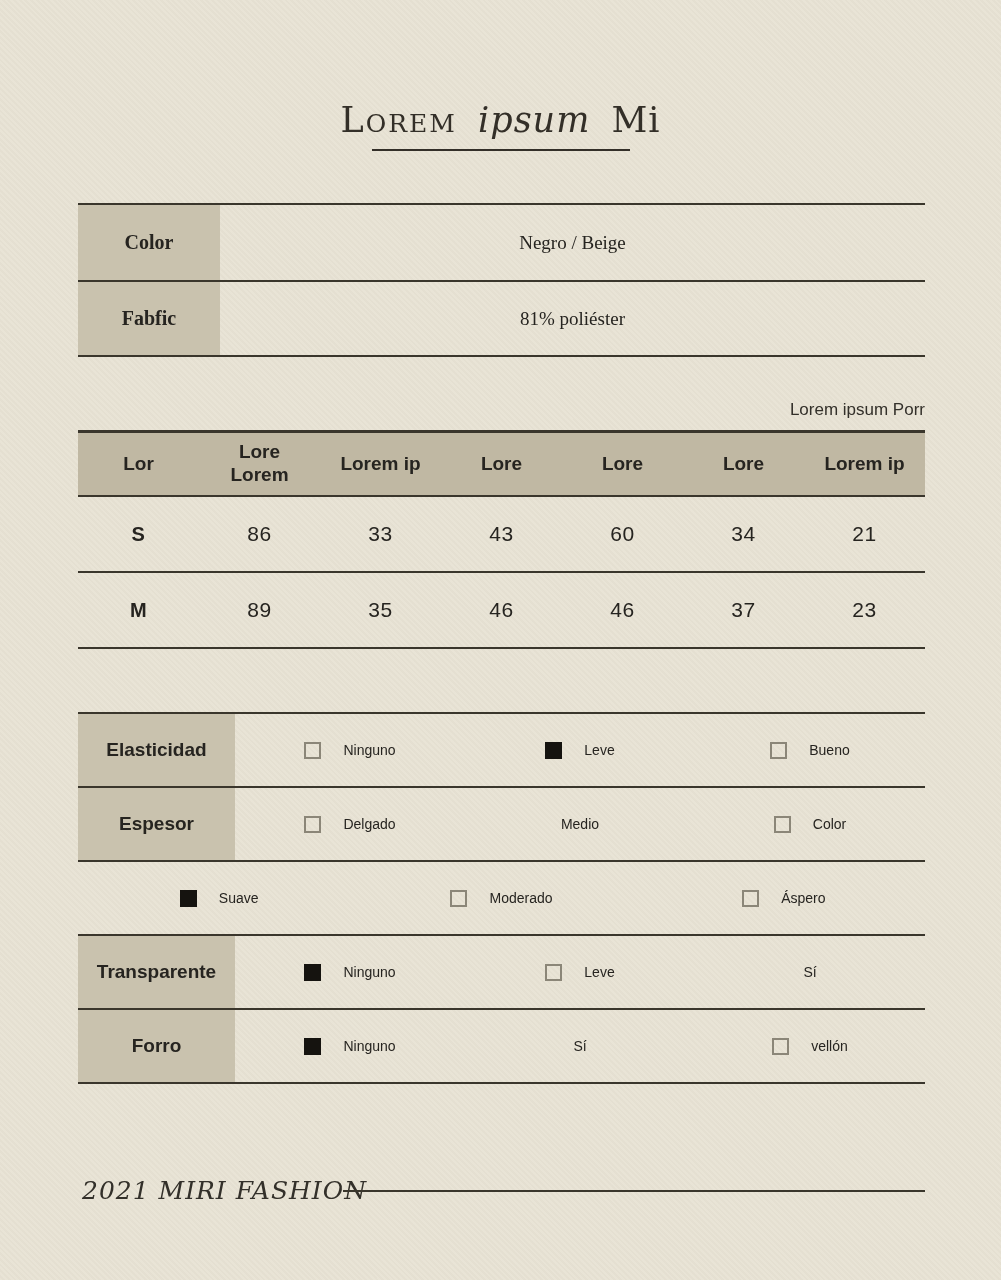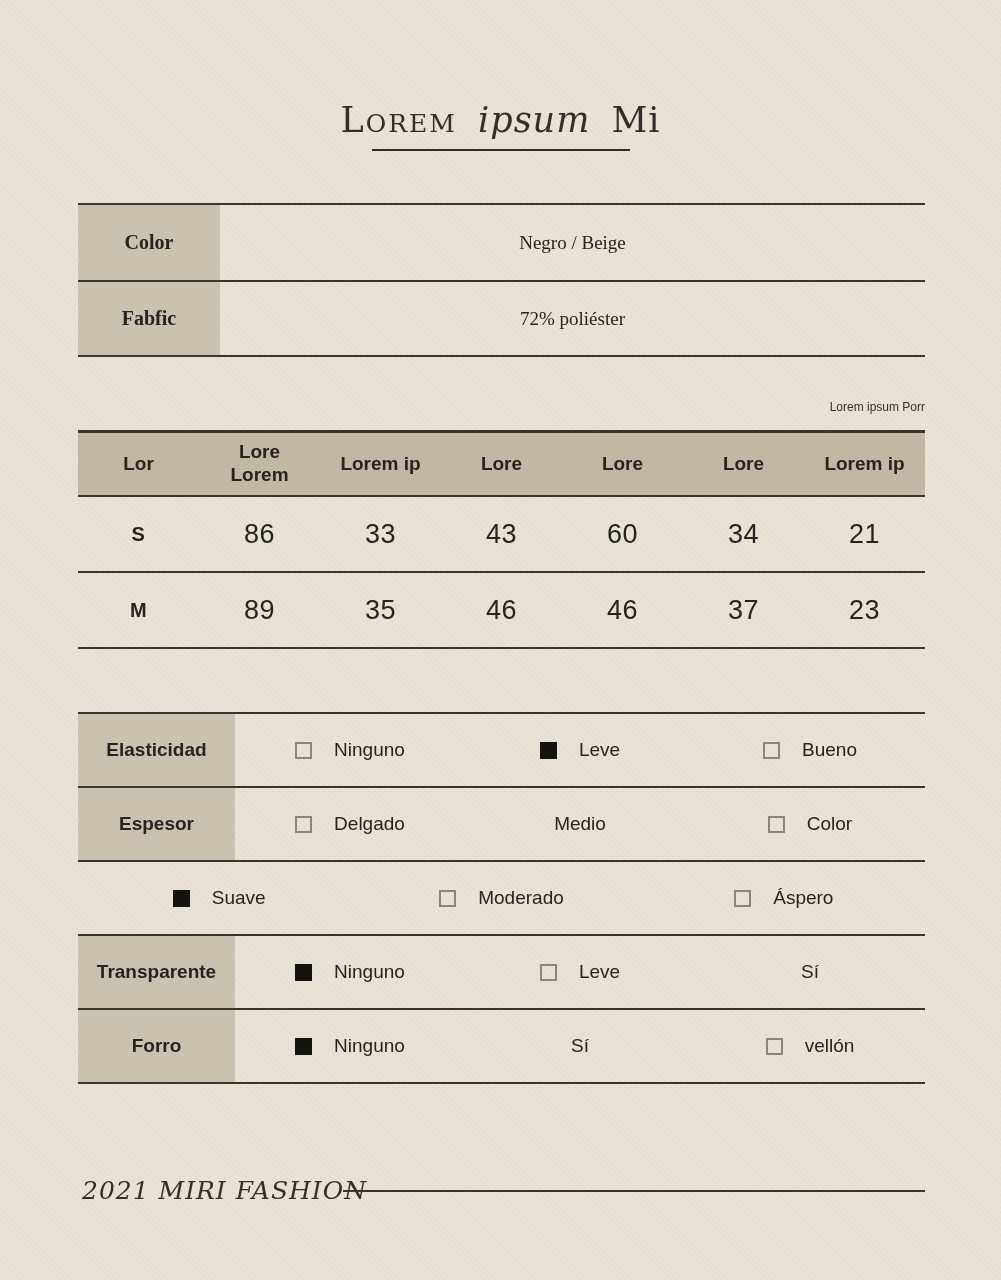--- a/index.html
+++ b/index.html
@@ -57,21 +57,21 @@
     font-weight:bold; font-size:20px;
   }
   .info-value {
     flex:1; display:flex; align-items:center; justify-content:center;
     font-size:19px;
   }
 
   
   .size-note {
     position:absolute; left:78px; top:400px; width:847px;
-    text-align:right; font-size:12px; color:#33302a;
+    text-align:right; font-size:17px; color:#33302a;
   }
 
   
   .size-table { position:absolute; left:78px; top:430px; width:847px; }
   .size-header {
     display:flex; align-items:center;
     height:67px;
     background: var(--header-bg);
     border-top: 3px solid var(--line);
     border-bottom: 2px solid var(--line);
@@ -79,38 +79,38 @@
   .size-header-cell {
     flex:1; text-align:center;
     font-weight:bold; font-size:19px; line-height:1.2;
     white-space: pre-line;
   }
   .size-row {
     display:flex; align-items:center;
     height:76px;
     border-bottom: 2px solid var(--line);
   }
-  .size-cell { flex:1; text-align:center; font-size:27px; letter-spacing:0.5px; }
+  .size-cell { flex:1; text-align:center; font-size:21px; letter-spacing:0.5px; }
   .size-cell.size-label { font-weight:bold; font-size:20px; }
 
   
   .prop-table {
     position:absolute; left:78px; top:712px; width:847px;
     border-top: 2px solid var(--line);
   }
   .prop-row { display:flex; height:74px; border-bottom:2px solid var(--line); }
   .prop-label {
     width:157px; background: var(--label-bg);
     display:flex; align-items:center; justify-content:center;
     font-weight:bold; font-size:19px;
   }
   .prop-options { flex:1; display:flex; }
   .prop-option {
     flex:1; display:flex; align-items:center; justify-content:center;
-    gap:22px; font-size:19px;
+    gap:22px; font-size:14px;
   }
   .checkbox { width:17px; height:17px; flex:0 0 auto; }
   .cb-empty { border:2px solid var(--cb-border); background:transparent; }
   .cb-filled { background:#15130f; }
 
   
   .footer-text {
     position:absolute; left:82px; top:1176px;
     font-family: "DejaVu Serif", serif;
     font-style: italic;
@@ -137,21 +137,21 @@
     <div class="title-underline"></div>
   </div>
 
   <div class="info-table">
     <div class="info-row">
       <div class="info-label">Color</div>
       <div class="info-value">Negro / Beige</div>
     </div>
     <div class="info-row">
       <div class="info-label">Fabfic</div>
-      <div class="info-value">72% poliéster</div>
+      <div class="info-value">81% poliéster</div>
     </div>
   </div>
 
   <div class="size-note">Lorem ipsum Porr</div>
 
   <div class="size-table">
     <div class="size-header">
       <div class="size-header-cell">Lor</div>
       <div class="size-header-cell">Lore
 Lorem</div>

